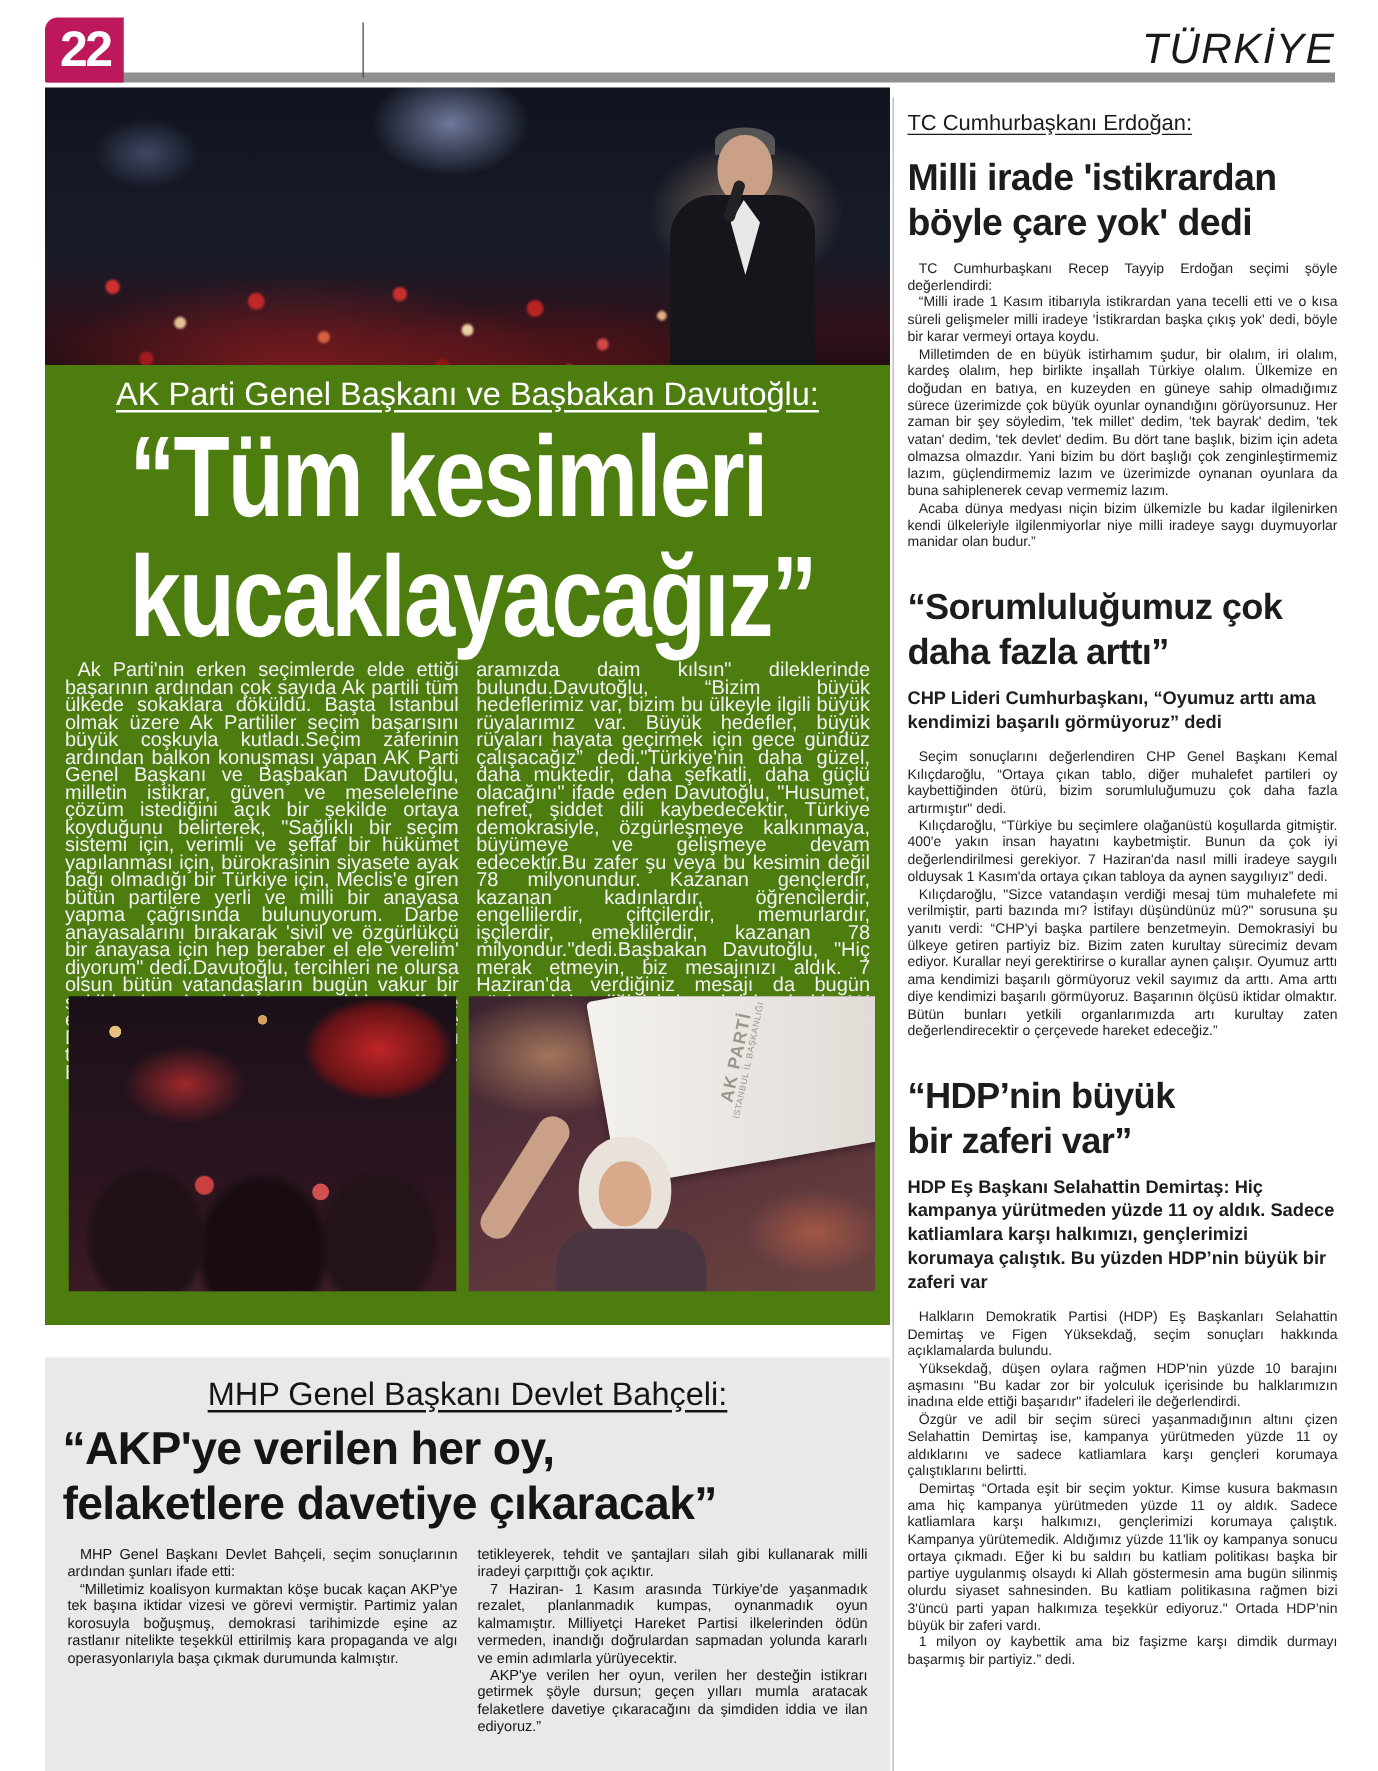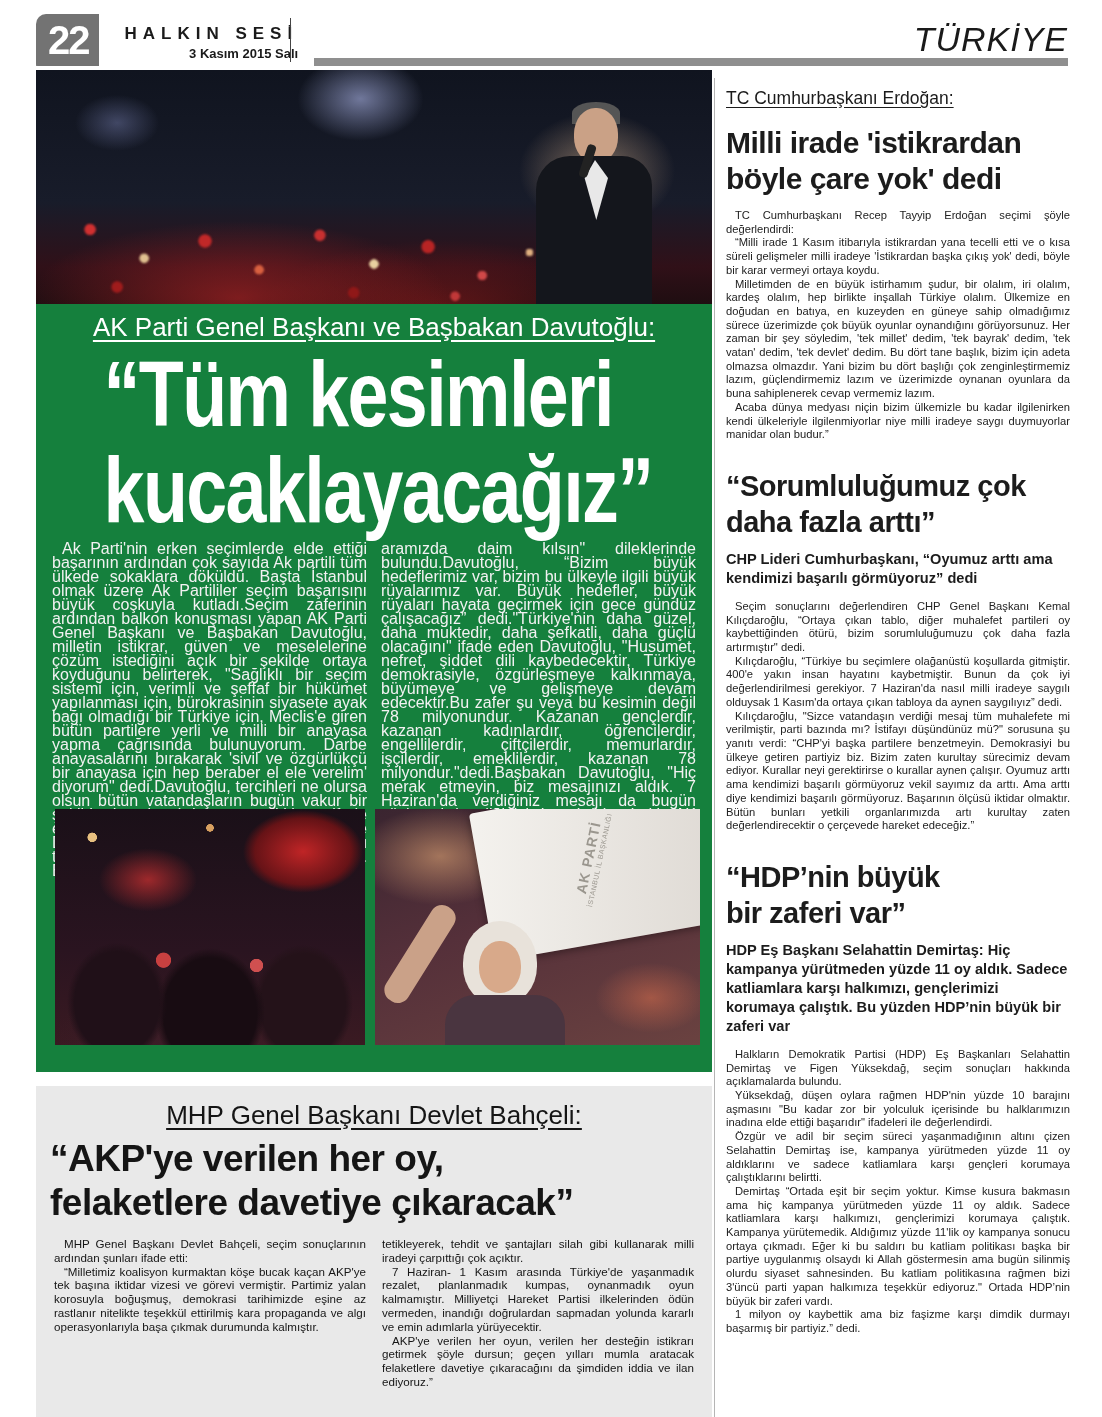--- a/index.html
+++ b/index.html
@@ -5,21 +5,21 @@
   * { margin:0; padding:0; box-sizing:border-box; }
   html,body { background:#ffffff; }
   body {
     width:1102px; height:1417px; position:relative; overflow:hidden;
     font-family:"Liberation Sans", sans-serif; color:#111;
   }
   
   .header-bar { position:absolute; left:36px; top:58px; width:1032px; height:8px; background:#8f8f8f; }
   .page-tab { position:absolute; left:36px; top:14px; height:52px; display:flex; align-items:stretch; }
   .page-num {
-    background:#737373; color:#fff; font-weight:bold; font-size:40px; line-height:50px;
+    background:#be185d; color:#fff; font-weight:bold; font-size:40px; line-height:50px;
     padding:1px 10px 1px 12px; border-radius:10px 0 0 2px; letter-spacing:-2px;
   }
   .masthead-box {
     background:#fff; border-radius:26px 0 0 0; padding:6px 16px 2px 26px;
     display:flex; flex-direction:column; justify-content:center; align-items:flex-end;
   }
   .masthead-title { font-size:17px; font-weight:bold; letter-spacing:6px; color:#1a1a1a; white-space:nowrap; }
   .masthead-date { font-size:13px; font-weight:bold; color:#1a1a1a; margin-top:2px; }
   .header-divider { position:absolute; left:290px; top:18px; width:1px; height:44px; background:#444; }
   .section-flag {
@@ -49,21 +49,21 @@
       radial-gradient(circle 6px at 47% 85%, #901818 90%, transparent), radial-gradient(circle 5px at 62% 88%, #c03838 90%, transparent);
     filter:blur(1px);
   }
   .speaker { position:absolute; right:42px; top:28px; width:150px; height:212px; }
   .speaker .head { position:absolute; right:52px; top:10px; width:44px; height:54px; border-radius:48% 48% 45% 45%; background:#caa186; }
   .speaker .hair { position:absolute; right:50px; top:4px; width:48px; height:22px; border-radius:50% 50% 0 0; background:#555; }
   .speaker .body { position:absolute; right:18px; top:58px; width:116px; height:154px; border-radius:34px 30px 0 0; background:#14161c; }
   .speaker .shirt { position:absolute; right:62px; top:62px; width:26px; height:60px; background:#e8e8e8; clip-path:polygon(50% 0,100% 30%,55% 100%,10% 30%); }
   .speaker .mic { position:absolute; right:78px; top:46px; width:9px; height:34px; background:#222; border-radius:4px; transform:rotate(18deg); }
 
-  .black-block { position:absolute; left:36px; top:304px; width:676px; height:768px; background:#15803d; color:#fff; }
+  .black-block { position:absolute; left:36px; top:292px; width:676px; height:768px; background:#4d7c0f; color:#fff; }
   .lead-kicker {
     position:absolute; left:0; top:8px; width:100%; text-align:center;
     font-size:26px; font-weight:500; text-decoration:underline; text-underline-offset:4px; color:#fff;
   }
   .lead-headline { position:absolute; left:0; top:42px; width:100%; text-align:left; font-weight:bold; color:#fff; }
   .lead-headline .hl-line { display:block; font-size:92px; line-height:96px; letter-spacing:-2px; transform:scaleX(.8); transform-origin:50% 50%; white-space:nowrap; }
   .lead-cols { position:absolute; left:16px; top:238px; width:644px; display:flex; gap:14px; }
   .lead-col { width:315px; font-size:16px; line-height:14px; text-align:justify; color:#f2f2f2; }
   .lead-col.first { text-indent:10px; }
 
@@ -120,24 +120,20 @@
   .r-h2 { margin-top:26px; font-size:29px; line-height:36px; font-weight:bold; letter-spacing:-.5px; color:#1c1c1c; }
   .r-h2 span { display:block; }
   .r-sub { margin-top:10px; font-size:14.6px; line-height:19px; font-weight:bold; color:#1c1c1c; }
 </style>
 </head>
 <body>
 
 <div class="header-bar"></div>
 <div class="page-tab">
   <div class="page-num">22</div>
-  <div class="masthead-box">
-    <div class="masthead-title">HALKIN SESİ</div>
-    <div class="masthead-date">3 Kasım 2015 Salı</div>
-  </div>
 </div>
 <div class="header-divider"></div>
 <div class="section-flag">TÜRKİYE</div>
 <div class="col-sep"></div>
 
 <div class="photo-top">
   <div class="speaker">
     <div class="hair"></div>
       <div class="head"></div>
       <div class="body"></div>

